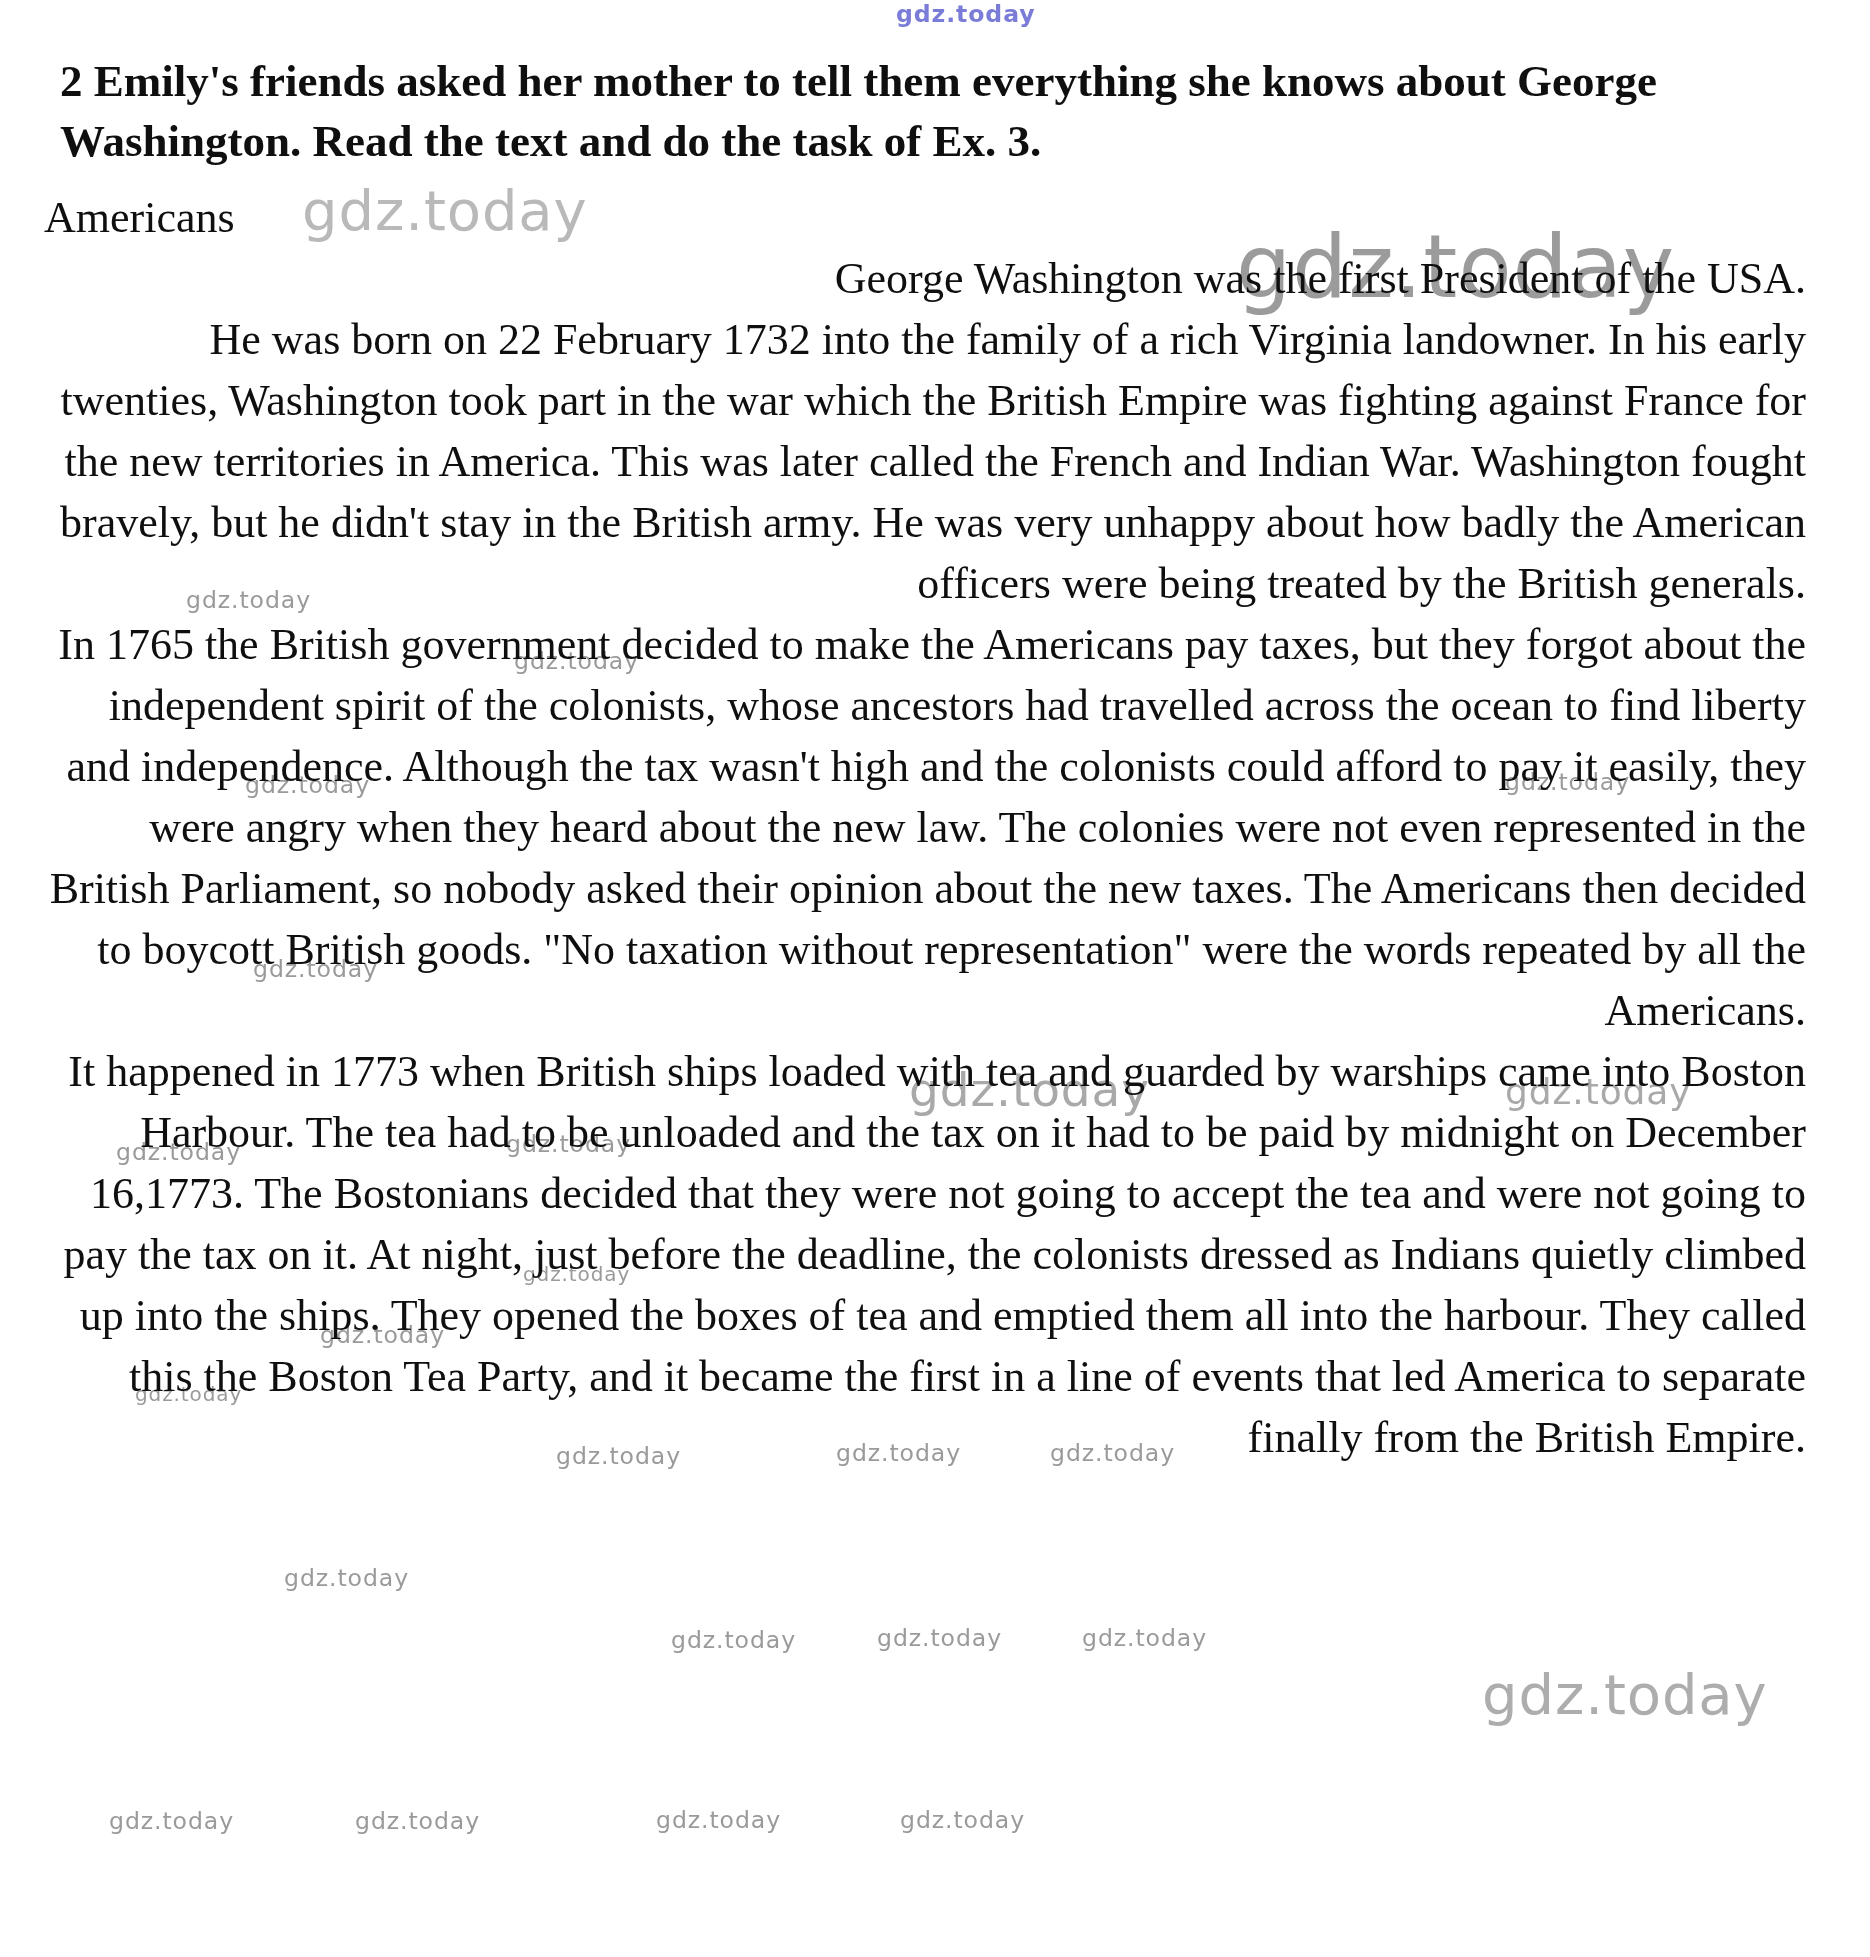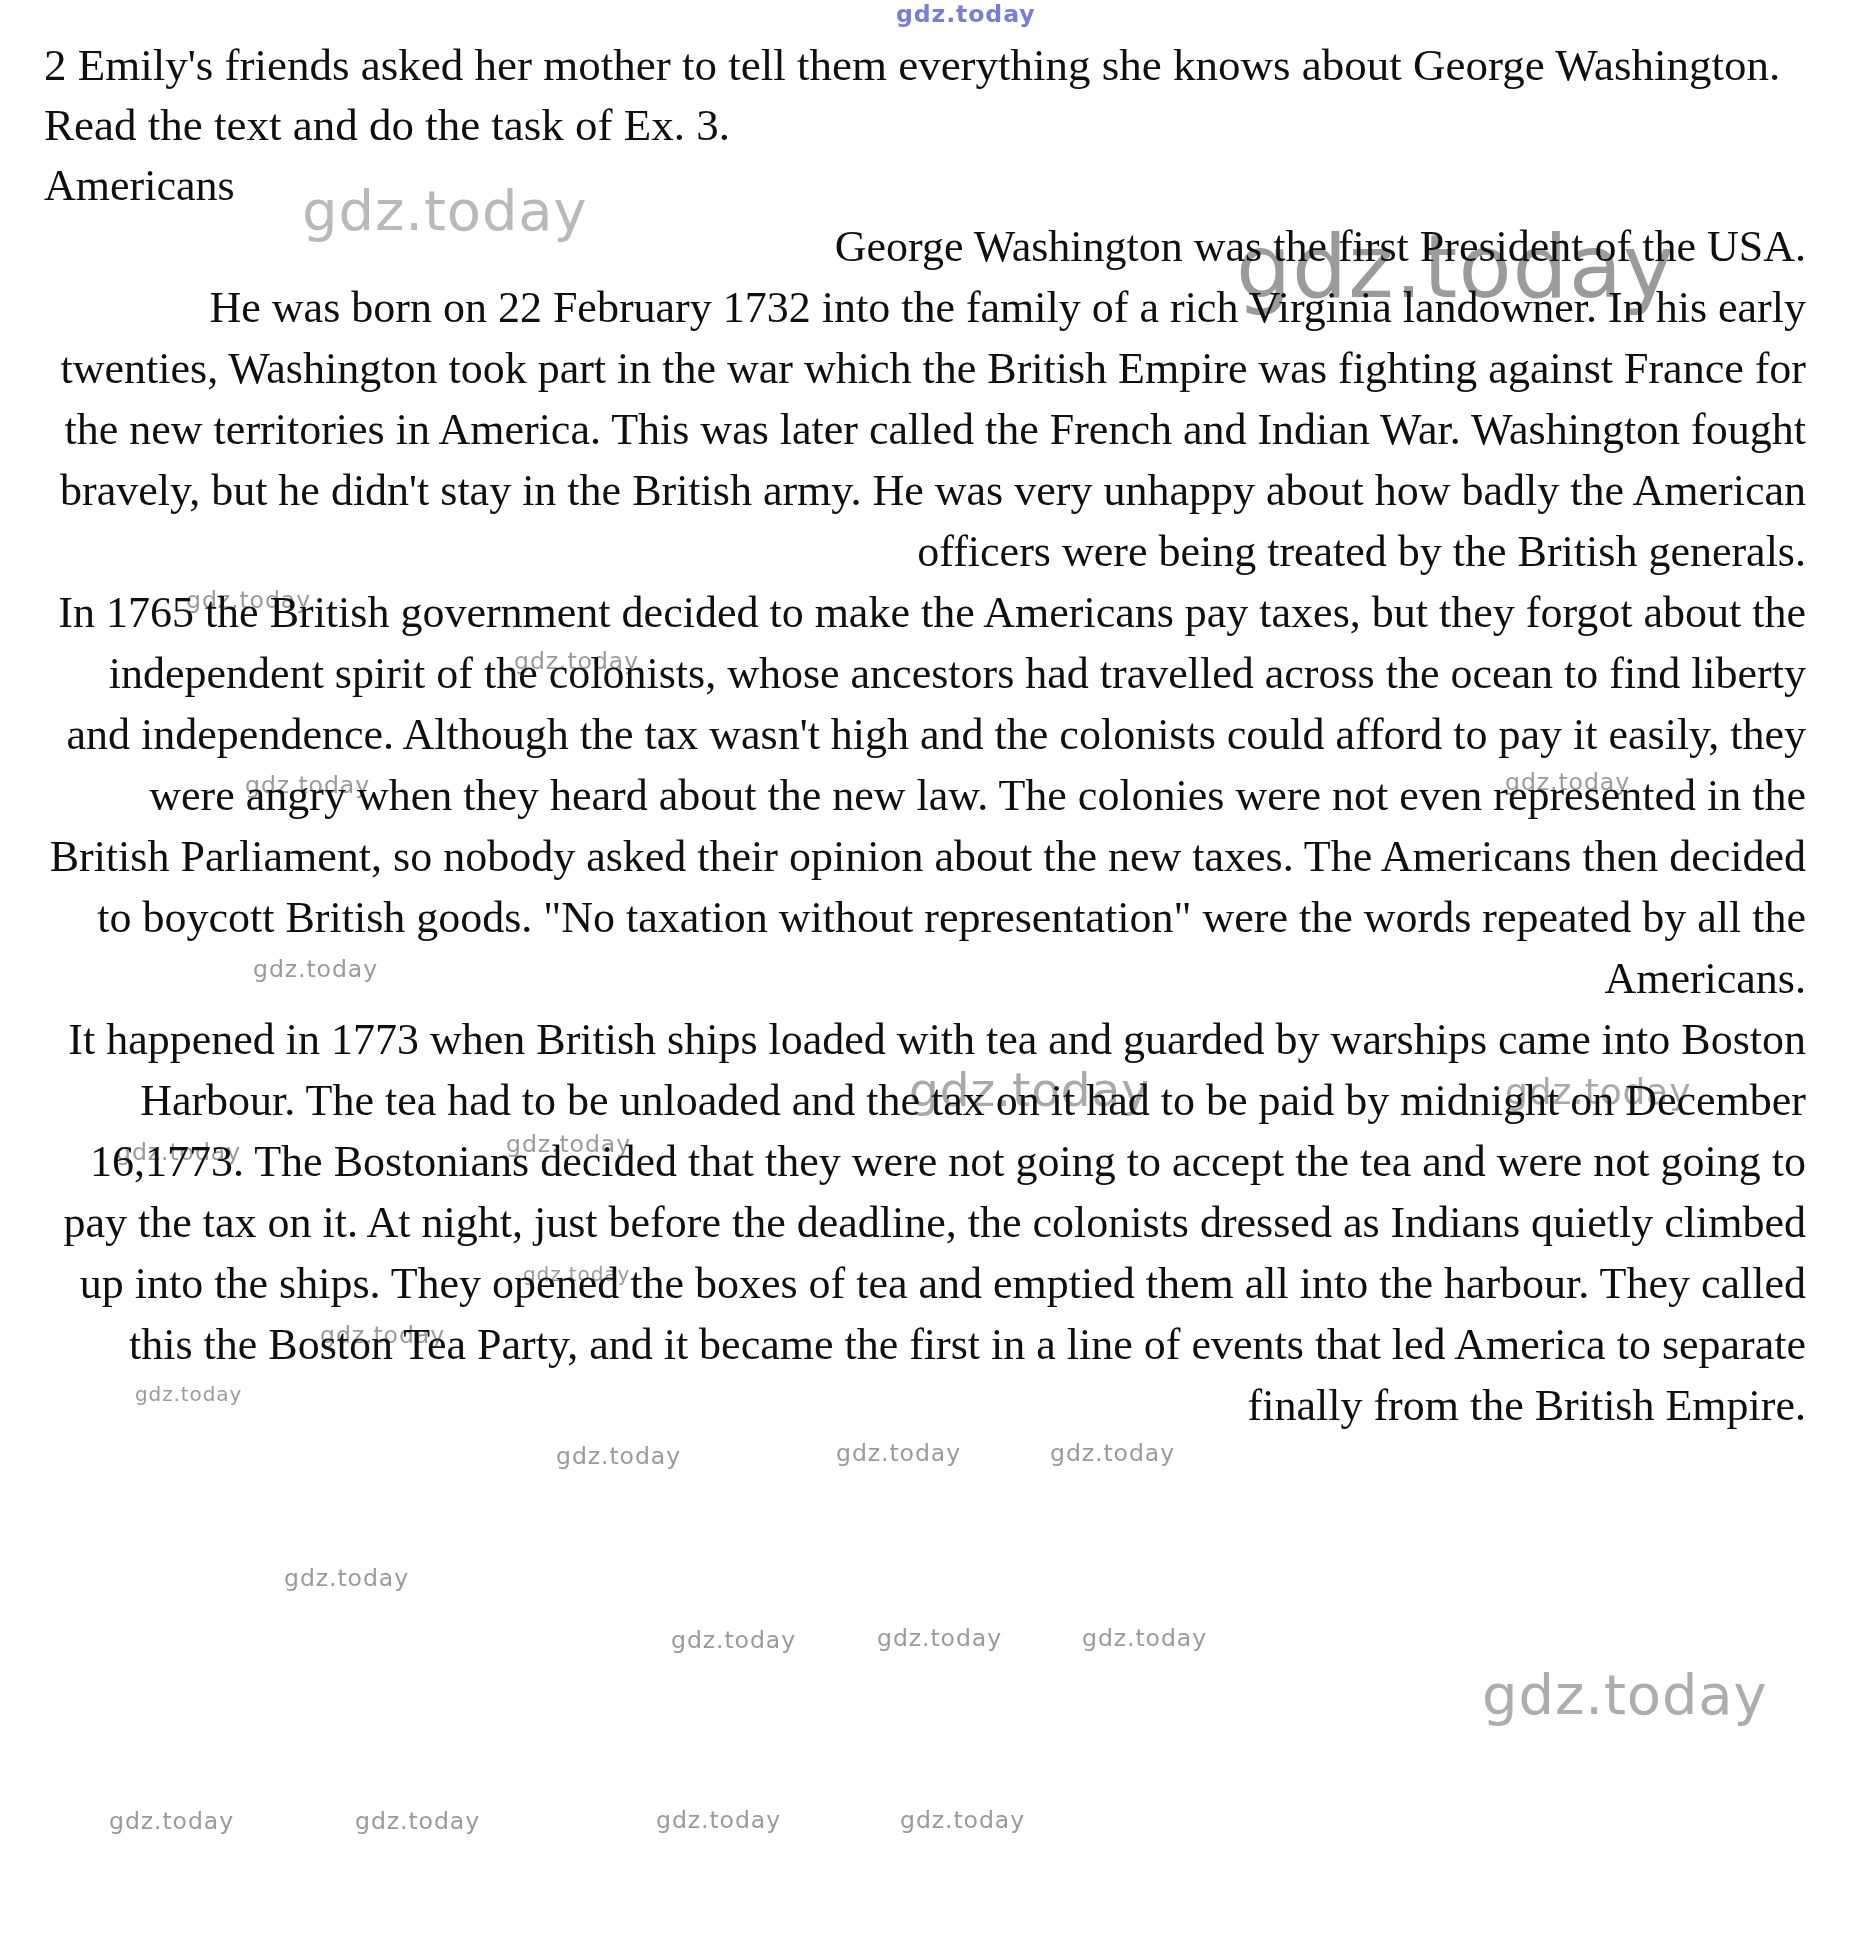--- a/index.html
+++ b/index.html
@@ -31,23 +31,23 @@
   }
   .content {
     position: absolute;
     left: 44px;
     top: 35px;
     width: 1762px;
     z-index: 1;
   }
   .instruction {
     font-size: 45px;
-    font-weight: normal;
+    font-weight: bold;
     line-height: 60px;
-    margin: 0;
+    margin: 16px;
   }
   .article-heading {
     font-size: 44px;
     line-height: 61px;
     margin: 0;
   }
   .article-body p {
     font-size: 44px;
     line-height: 61px;
     margin: 0;

